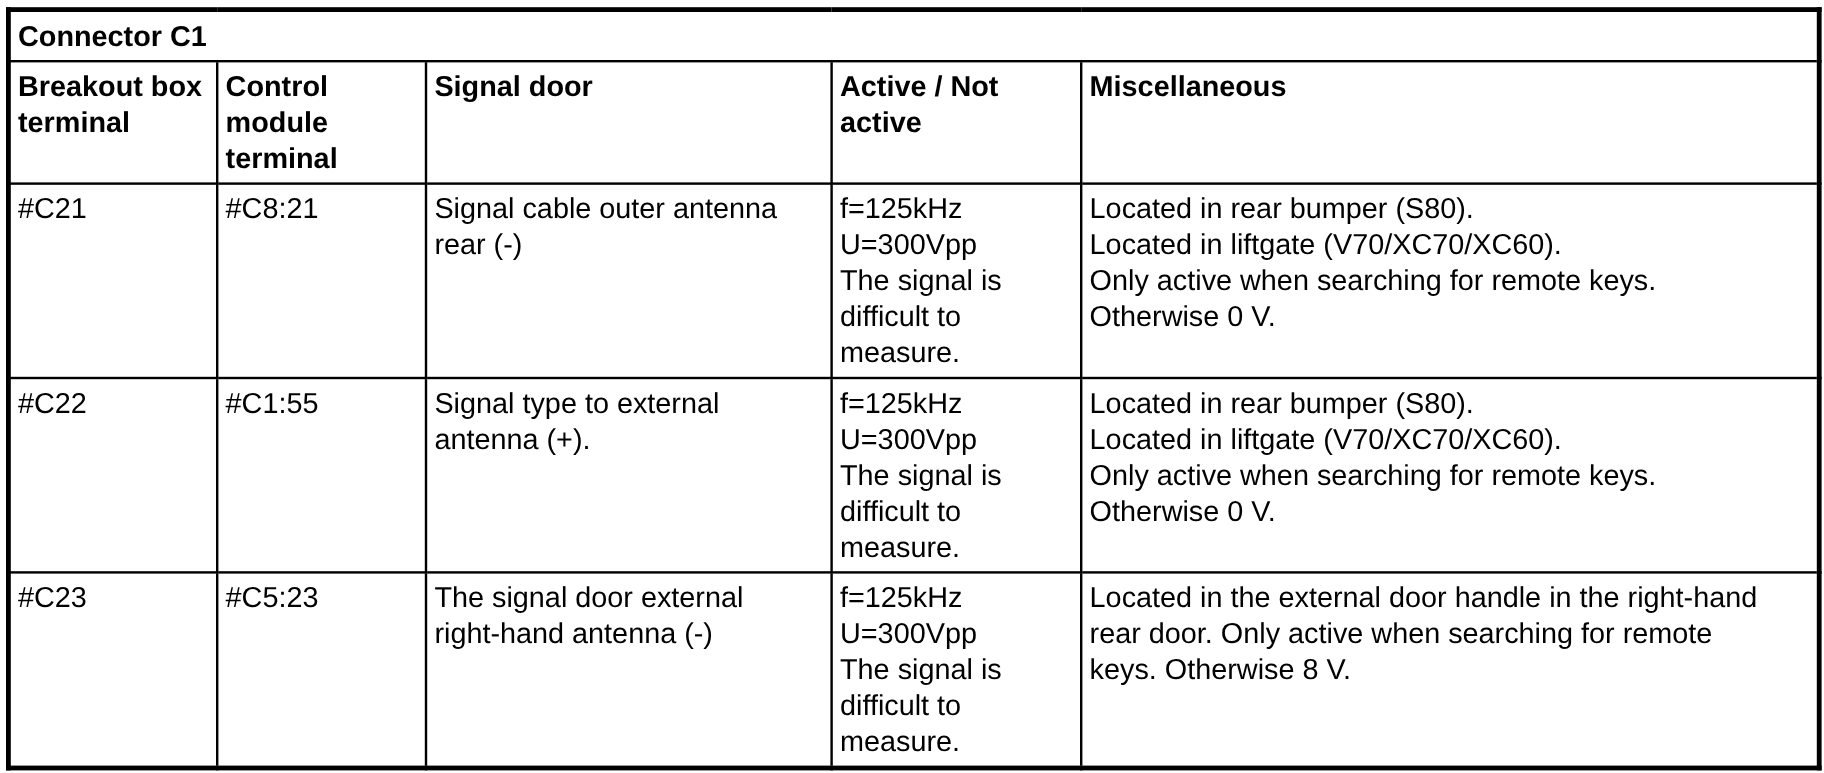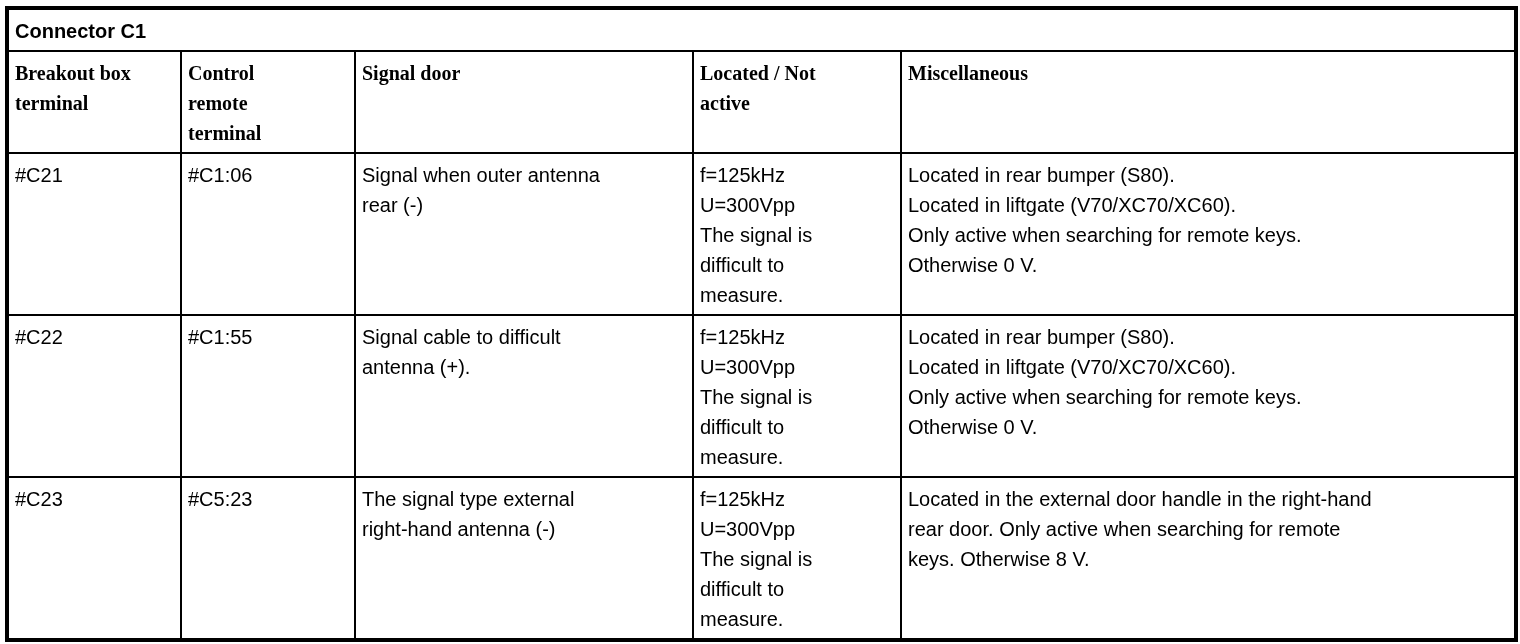--- a/index.html
+++ b/index.html
@@ -21,30 +21,29 @@
     background: #ffffff;
   }
   table.connector-table {
     border: 4px solid #000000;
   }
   table.connector-table th,
   table.connector-table td {
     border: 2px solid #000000;
     vertical-align: top;
     text-align: left;
-    font-size: 20px;
+    font-size: 24px;
     line-height: 30px;
     padding: 6px 5px 4px 6px;
     white-space: pre-line;
     overflow: hidden;
     word-wrap: break-word;
   }
   table.connector-table th {
     font-weight: bold;
-    font-family: Liberation Serif, serif;
   }
   td.title-cell {
     text-align: center;
     font-weight: bold;
     vertical-align: middle;
     padding: 2px 4px;
     line-height: 30px;
     white-space: normal;
   }
   tr.title-row   { height: 36px; }
@@ -64,61 +63,61 @@
       <col style="width:615px">
     </colgroup>
     <tbody>
       <tr class="title-row">
         <td class="title-cell" colspan="5">Connector C1</td>
       </tr>
       <tr class="header-row">
         <th>Breakout box
 terminal</th>
         <th>Control
-remote
+module
 terminal</th>
         <th>Signal door</th>
-        <th>Located / Not
+        <th>Active / Not
 active</th>
         <th>Miscellaneous</th>
       </tr>
       <tr class="data-row">
         <td>#C21</td>
-        <td>#C1:06</td>
-        <td>Signal when outer antenna
+        <td>#C8:21</td>
+        <td>Signal cable outer antenna
 rear (-)</td>
         <td>f=125kHz
 U=300Vpp
 The signal is
 difficult to
 measure.</td>
         <td>Located in rear bumper (S80).
 Located in liftgate (V70/XC70/XC60).
 Only active when searching for remote keys.
 Otherwise 0 V.</td>
       </tr>
       <tr class="data-row">
         <td>#C22</td>
         <td>#C1:55</td>
-        <td>Signal cable to difficult
+        <td>Signal type to external
 antenna (+).</td>
         <td>f=125kHz
 U=300Vpp
 The signal is
 difficult to
 measure.</td>
         <td>Located in rear bumper (S80).
 Located in liftgate (V70/XC70/XC60).
 Only active when searching for remote keys.
 Otherwise 0 V.</td>
       </tr>
       <tr class="data-row">
         <td>#C23</td>
         <td>#C5:23</td>
-        <td>The signal type external
+        <td>The signal door external
 right-hand antenna (-)</td>
         <td>f=125kHz
 U=300Vpp
 The signal is
 difficult to
 measure.</td>
         <td>Located in the external door handle in the right-hand
 rear door. Only active when searching for remote
 keys. Otherwise 8 V.</td>
       </tr>

